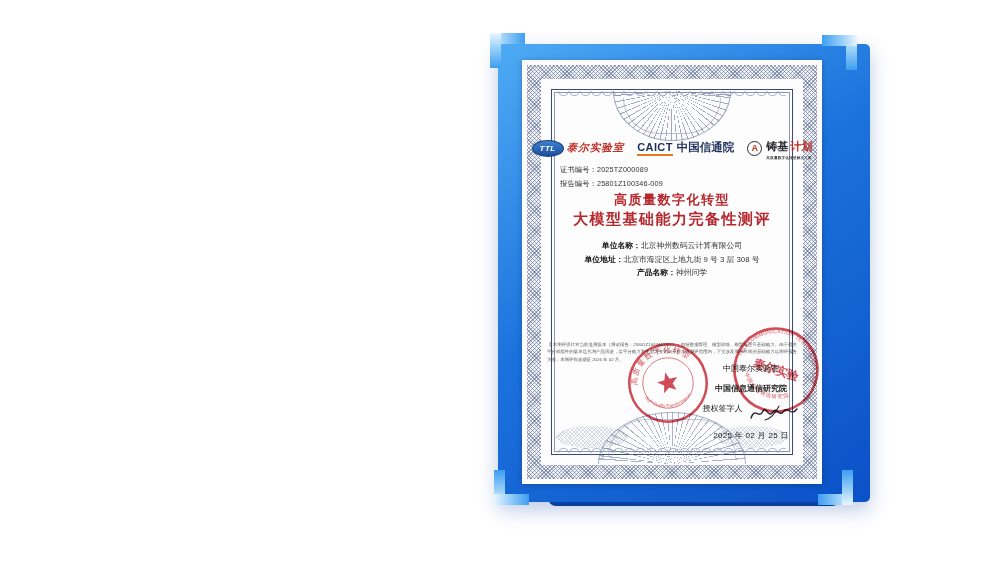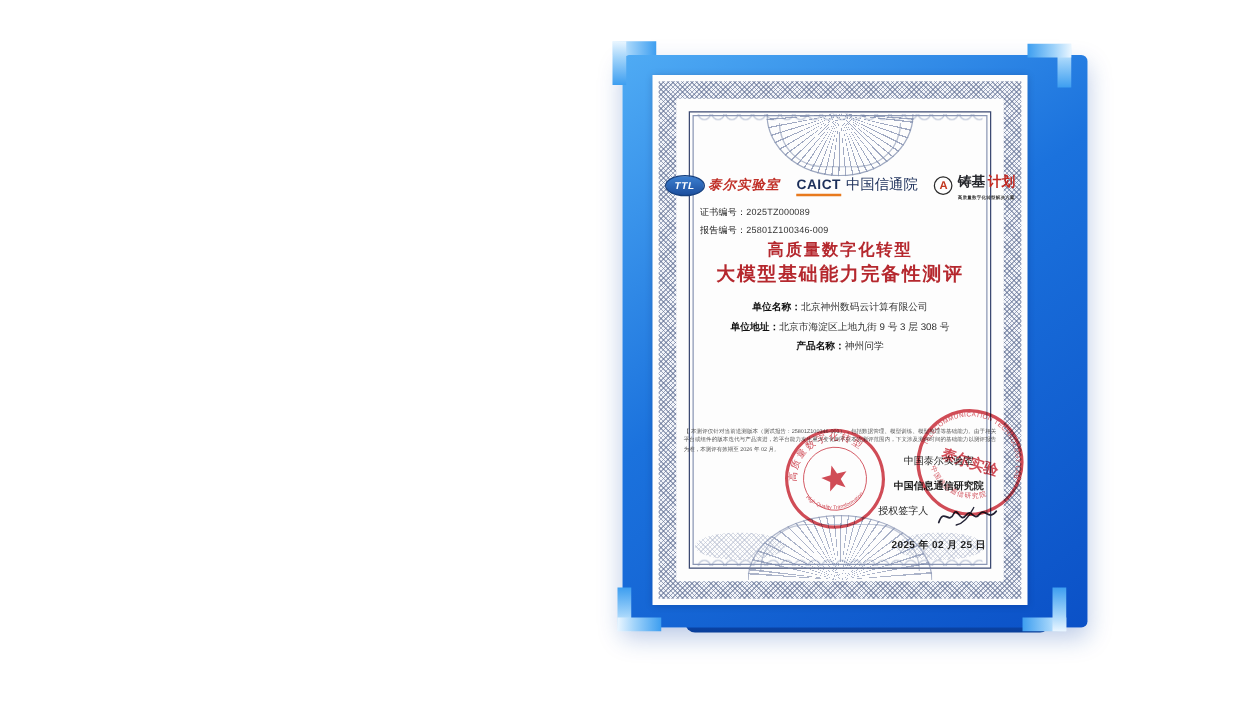--- a/index.html
+++ b/index.html
@@ -62,47 +62,47 @@
 
   
   .logos{position:absolute;top:76px;left:0;right:0;display:flex;justify-content:center;align-items:center;gap:13px;}
   .ttl{display:flex;align-items:center;gap:3px;}
   .ttl-oval{width:30px;height:15px;border-radius:50%;background:linear-gradient(180deg,#3c7fd0,#1d4f9e);
         border:1px solid #16407f;color:#fff;font-style:italic;font-weight:bold;font-size:8px;
         display:flex;align-items:center;justify-content:center;letter-spacing:.5px;}
   .ttl-name{color:#c03028;font-size:10.5px;font-weight:bold;font-style:italic;font-family:"DejaVu Serif",serif;letter-spacing:1px;}
   .caict{display:flex;align-items:baseline;gap:4px;}
   .caict-abbr{font-size:11px;font-weight:800;color:#1c2f5a;border-bottom:2.2px solid #e87a1e;letter-spacing:.4px;padding-bottom:1px;}
-  .caict-name{font-size:11.5px;font-weight:400;color:#1c2f5a;}
+  .caict-name{font-size:11.5px;font-weight:700;color:#1c2f5a;}
   .zhuji{display:flex;align-items:center;gap:4px;}
   .zj-circle{width:15px;height:15px;border-radius:50%;border:1.4px solid #2a2a2a;box-sizing:border-box;
         display:flex;align-items:center;justify-content:center;font-weight:800;font-size:9px;color:#c2371f;}
   .zj-row{font-size:11px;font-weight:800;line-height:1;}
   .zj-dark{color:#24262b;} .zj-red{color:#c2271f;margin-left:2px;}
   .zj-cap{font-size:3.6px;color:#3a3a3a;margin-top:2px;letter-spacing:.2px;font-weight:bold;}
 
   .meta{position:absolute;left:38px;font-size:7.2px;color:#333;letter-spacing:.2px;}
   .meta.m1{top:105px;} .meta.m2{top:119px;}
   .meta .lbl{color:#222;}
 
   .t1,.t2{position:absolute;left:0;right:0;text-align:center;font-weight:800;color:#b5282e;letter-spacing:1.5px;}
   .t1{top:131px;font-size:13px;}
   .t2{top:150px;font-size:15px;}
 
   .fields{position:absolute;top:179px;left:0;right:0;text-align:center;font-size:7.8px;color:#333;line-height:1.75;}
-  .fields .lbl{font-weight:bold;color:#111;font-family:Liberation Mono, monospace;}
+  .fields .lbl{font-weight:bold;color:#111;}
 
   .body{position:absolute;top:247px;left:27px;right:27px;font-size:7.6px;color:#222;line-height:1.65;
         text-align:justify;text-indent:2em;}
   .body .u{text-decoration:underline;margin:0 3px;}
   .body .s{margin:0 2px;}
 
   .foot{position:absolute;top:281px;left:25px;right:25px;font-size:4.4px;color:#555;line-height:1.7;text-align:justify;}
 
-  .org1,.org2,.date{position:absolute;left:158px;width:142px;text-align:center;font-size:8px;color:#1d1d1d;font-weight:bold;}
+  .org1,.org2,.date{position:absolute;left:158px;width:142px;text-align:center;font-size:8px;color:#1d1d1d;}
   .org1{top:303px;font-weight:normal;}
   .org2{top:323px;font-weight:bold;}
   .signer{position:absolute;top:343px;left:158px;width:142px;display:flex;justify-content:center;gap:5px;font-size:8px;color:#1d1d1d;}
   .date{top:370px;letter-spacing:.3px;}
 
   .stamp{position:absolute;mix-blend-mode:multiply;opacity:.88;}
   .stamp.left{left:104px;top:281px;width:84px;height:84px;}
   .stamp.right{left:209px;top:265px;width:90px;height:90px;}
 </style>
 </head>

